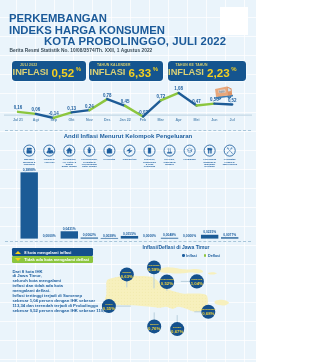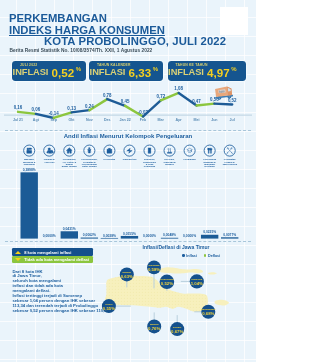--- a/index.html
+++ b/index.html
@@ -10,21 +10,21 @@
   .grid{position:absolute;left:0;top:0;width:256px;height:362px;
     background-image:
       linear-gradient(to right, rgba(255,255,255,.75) 1px, transparent 1px),
       linear-gradient(to bottom, rgba(255,255,255,.75) 1px, transparent 1px);
     background-size:19px 19px;background-position:-3px -2px;}
 
   
   .title{position:absolute;left:9px;top:12.9px;color:#1b5a99;font-weight:bold;
          line-height:11.7px;}
   .t1{font-size:11.3px;letter-spacing:0px;}
-  .t2{font-size:11.3px;letter-spacing:0px;text-decoration:underline;}
+  .t2{font-size:11.3px;letter-spacing:0px;}
   .t3{font-size:11.3px;letter-spacing:.12px;padding-left:35px;}
   .subtitle{position:absolute;left:9.5px;top:48.0px;font-size:4.8px;color:#3c4d59;
             font-weight:bold;letter-spacing:.04px;}
 
   .qr{position:absolute;left:220px;top:7px;width:28px;height:28px;background:#fff;}
 
   
   .statbox{position:absolute;top:61.3px;height:19.7px;background:#15558f;
            border-radius:3.4px;box-shadow:0 0 0 1.1px #f3fafd;}
   .sb1{left:12px;width:73.5px;}
@@ -413,17 +413,17 @@
             <text class="pin-val" x="112.30000000000001" y="57.40000000000001">0,68%</text>
           </g>
         </g>
     </svg>
   </div>
 
   <div class="statbox sb3">
     <div class="sb-tag">TAHUN KE TAHUN</div>
     <div class="sb-row">
       <span class="sb-infl">INFLASI</span>
-      <span class="sb-val">4,97</span>
+      <span class="sb-val">2,23</span>
       <span class="sb-pct">%</span>
     </div>
   </div>
 </div>
 
 </body></html>

